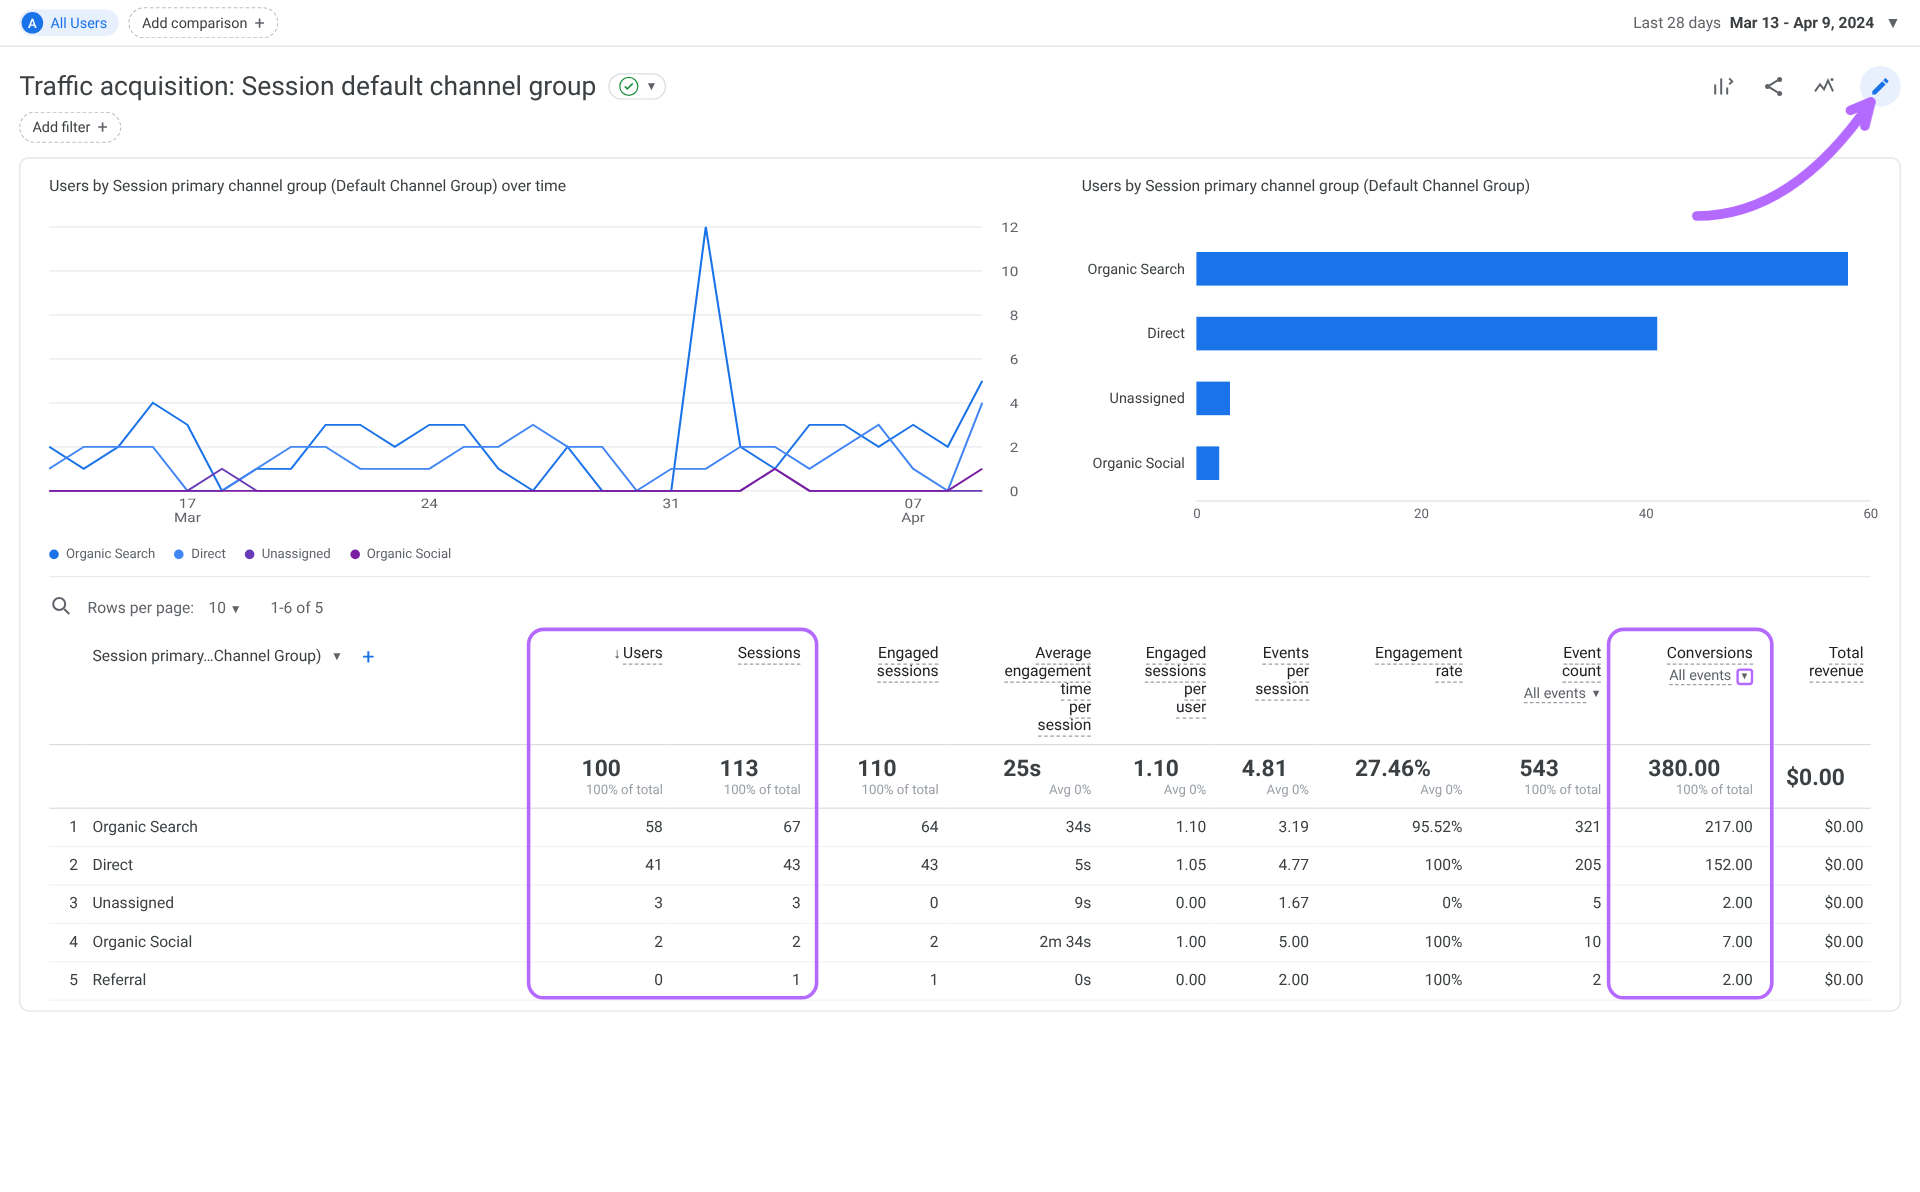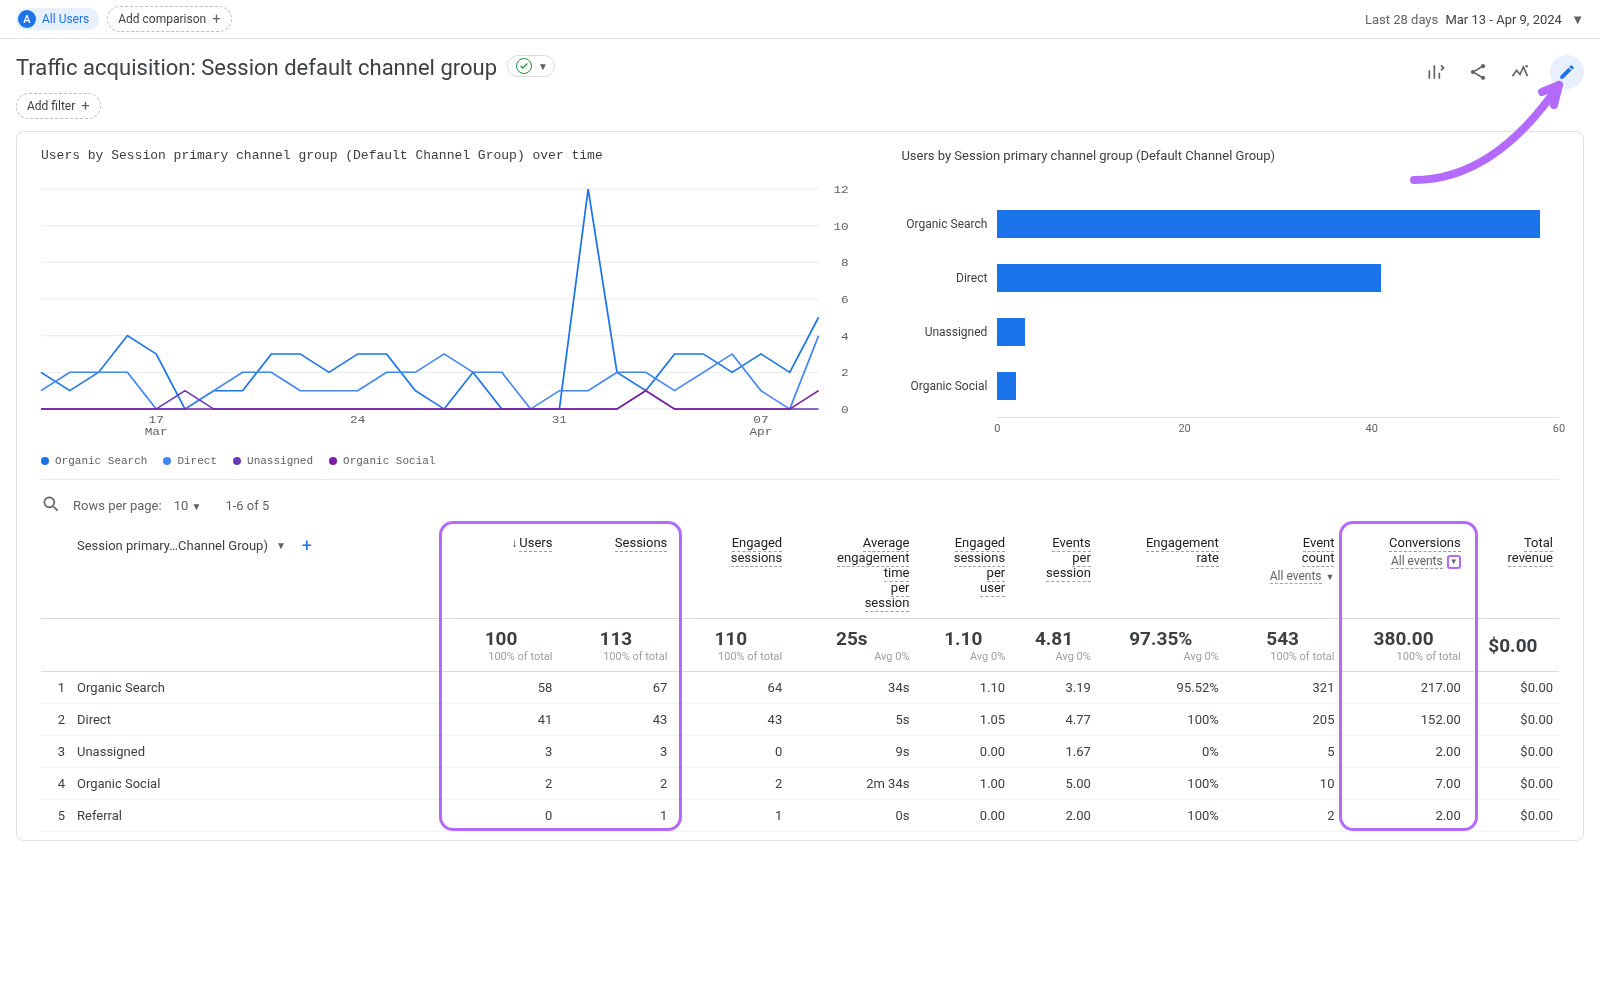--- a/index.html
+++ b/index.html
@@ -5,39 +5,39 @@
 * { box-sizing: border-box; margin: 0; padding: 0; }
 body { font-family: 'Google Sans', Roboto, Arial, sans-serif; background: #fff; color: #202124; font-size: 13px; }
 
 .topbar { display: flex; align-items: center; padding: 6px 16px; border-bottom: 1px solid #e0e0e0; }
 .seg-badge { display:inline-flex; align-items:center; background:#e8f0fe; border-radius:12px; padding:2px 10px 2px 2px; font-size:12px; color:#1a73e8; }
 .seg-badge .circle { width:18px; height:18px; border-radius:50%; background:#1a73e8; color:#fff; font-size:11px; display:flex; align-items:center; justify-content:center; margin-right:6px; font-weight:500; }
 .chip { display:inline-flex; align-items:center; border:1px dashed #bdbdbd; border-radius:14px; padding:3px 10px; font-size:12px; color:#3c4043; margin-left:8px; cursor:pointer; }
 .chip .plus { margin-left:6px; font-size:15px; color:#5f6368; }
 .spacer { flex:1; }
 .date-range { font-size:13px; color:#5f6368; }
-.date-range .dates { color:#3c4043; margin-left:4px; }
+.date-range .dates { color:#3c4043; margin-left:4px;font-weight:bold; }
 .date-range .caret { margin-left:6px; }
 
-.header { display:flex; align-items:flex-start; padding:16px 16px 4px 16px; }
+.header { display:flex; align-items:center; padding:16px 16px 4px 16px; }
 .title { font-size:22px; font-weight:400; color:#3c4043; margin-right:10px; }
 .check-pill { display:inline-flex; align-items:center; border:1px solid #dadce0; border-radius:14px; padding:2px 6px 2px 8px; cursor:pointer; }
 .check-circle { width:16px; height:16px; border-radius:50%; border:1.5px solid #1e8e3e; display:flex; align-items:center; justify-content:center; }
 .check-circle svg { width:10px; height:10px; }
 .check-pill .caret { margin-left:6px; color:#5f6368; font-size:10px; }
 .header-icons { display:flex; gap:18px; align-items:center; }
 .icon-btn { width:24px; height:24px; display:flex; align-items:center; justify-content:center; cursor:pointer; color:#5f6368; }
 .icon-btn.edit { width:34px; height:34px; border-radius:50%; background:#e8f0fe; color:#1a73e8; }
 
 .filter-row { padding:0 16px 12px; }
 
 .card { margin:0 16px 16px; border:1px solid #e0e0e0; border-radius:8px; padding:16px 24px 8px; }
 
 .charts { display:flex; gap:48px; }
-.chart-left { flex:1.05;font-family:Liberation Mono, monospace; }
+.chart-left { flex:1.05; }
 .chart-right { flex:0.85; }
 .chart-title { font-size:13px; color:#3c4043; margin-bottom:16px; }
 
 .line-chart { position:relative; height:260px; }
 .line-chart svg { width:100%; height:100%; overflow:visible; }
 .grid-line { stroke:#e8eaed; stroke-width:1; }
 .axis-text { font-size:11px; fill:#5f6368; }
 .legend { display:flex; gap:16px; margin-top:16px; font-size:11px; color:#5f6368; }
 .legend-item { display:flex; align-items:center; gap:6px; }
 .dot { width:8px; height:8px; border-radius:50%; }
@@ -301,21 +301,21 @@
             </td>
             <td>
               <div class="total-val">1.10</div>
               <div class="total-sub">Avg 0%</div>
             </td>
             <td>
               <div class="total-val">4.81</div>
               <div class="total-sub">Avg 0%</div>
             </td>
             <td>
-              <div class="total-val">97.35%</div>
+              <div class="total-val">27.46%</div>
               <div class="total-sub">Avg 0%</div>
             </td>
             <td>
               <div class="total-val">543</div>
               <div class="total-sub">100% of total</div>
             </td>
             <td>
               <div class="total-val">380.00</div>
               <div class="total-sub">100% of total</div>
             </td>

